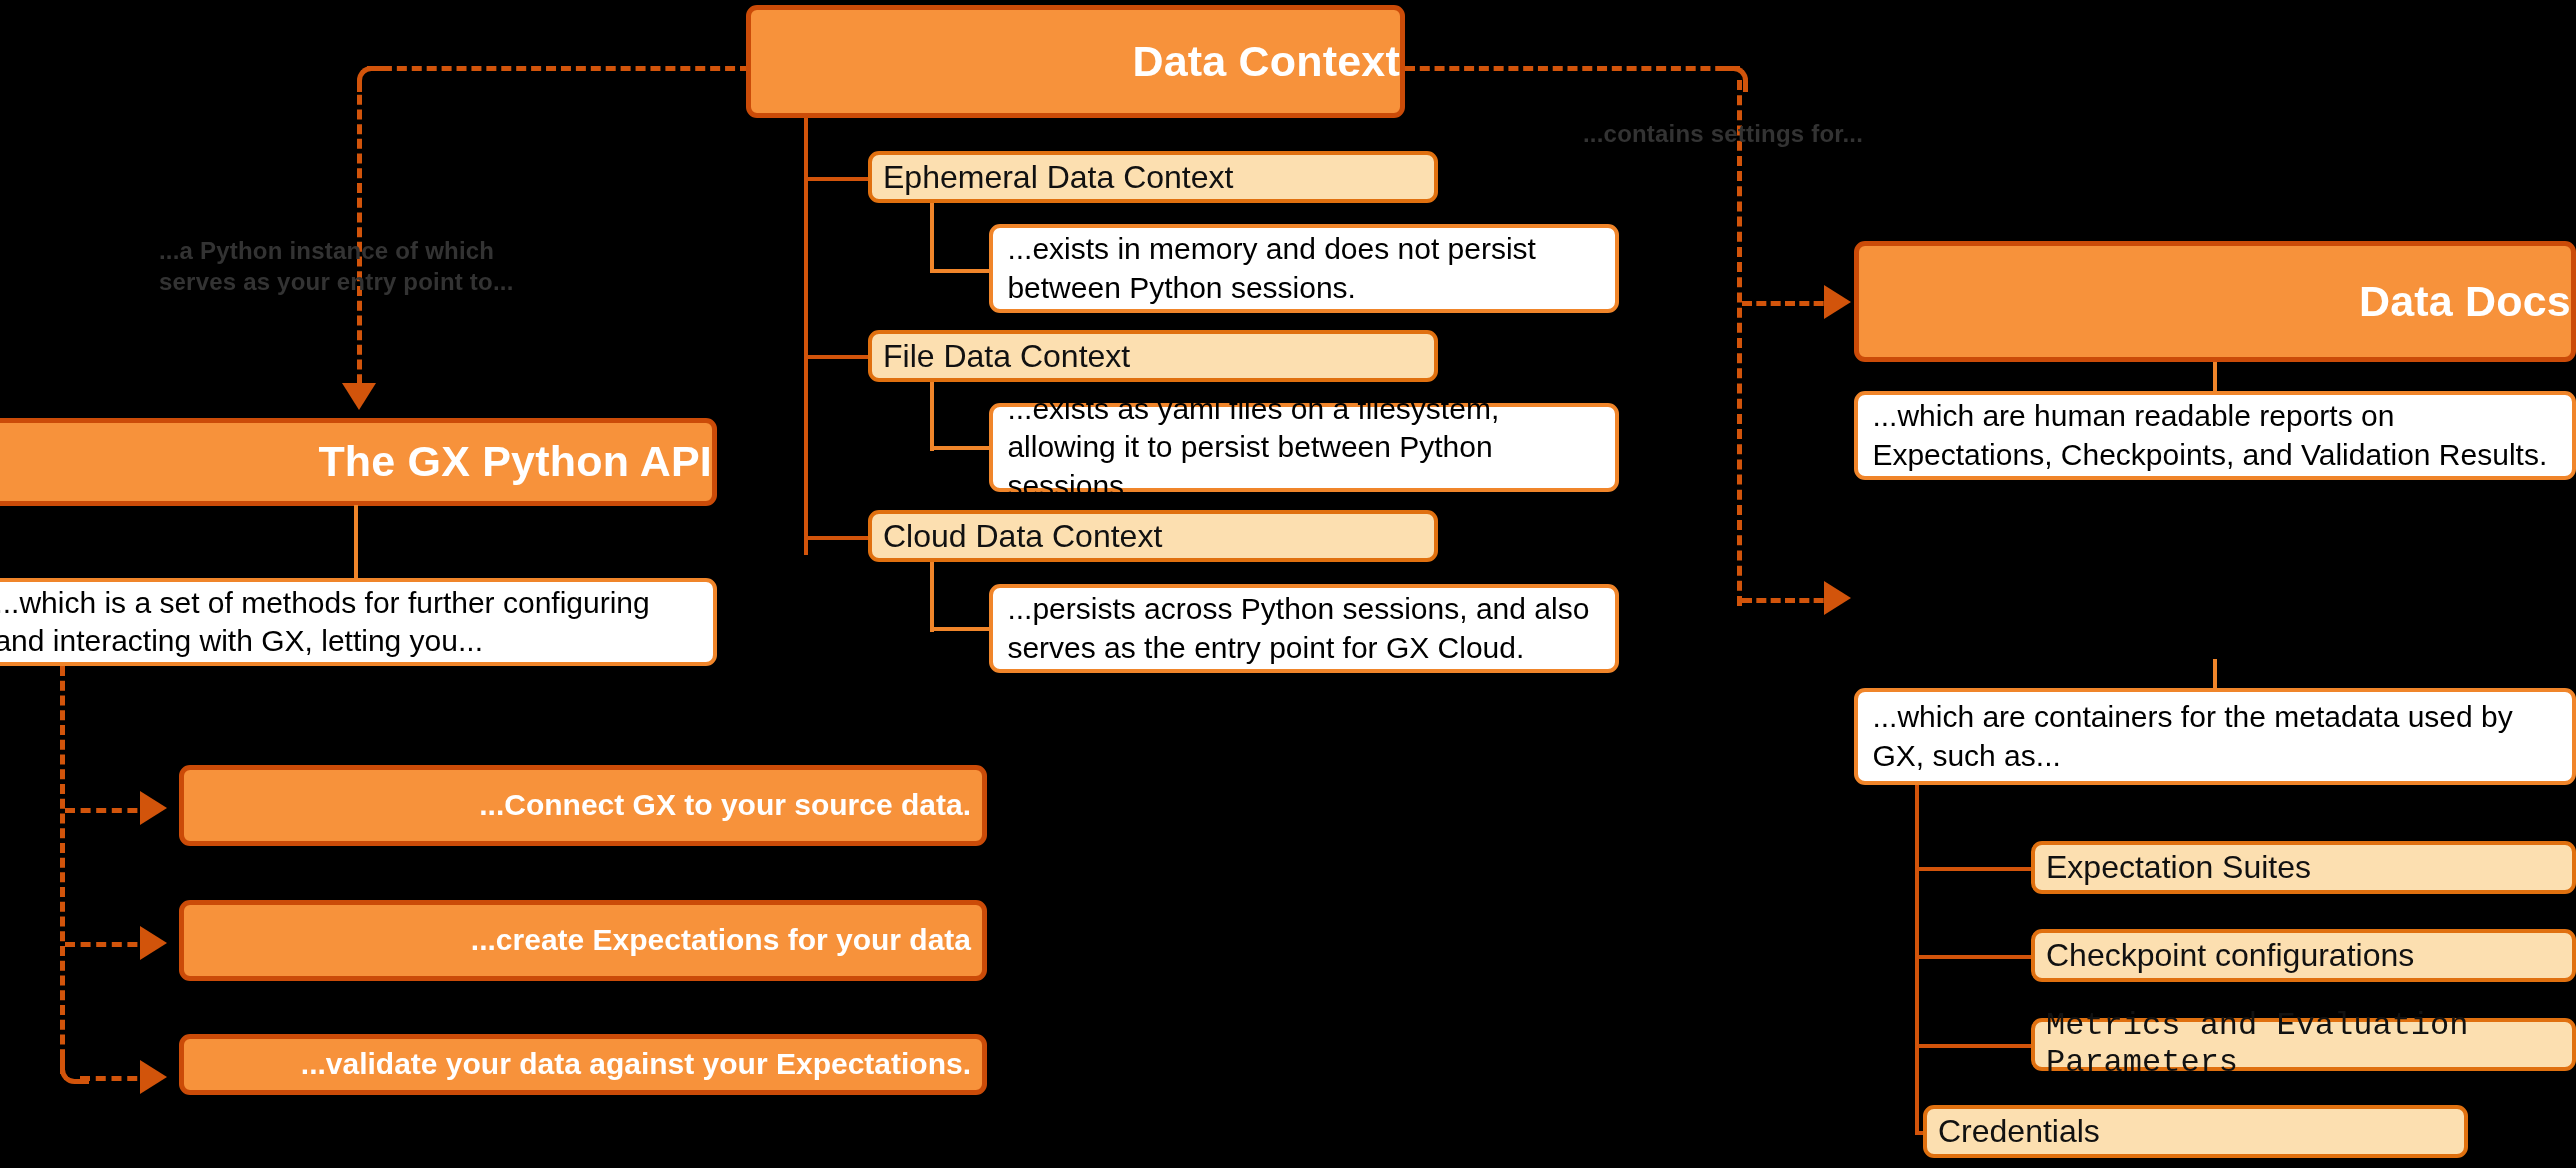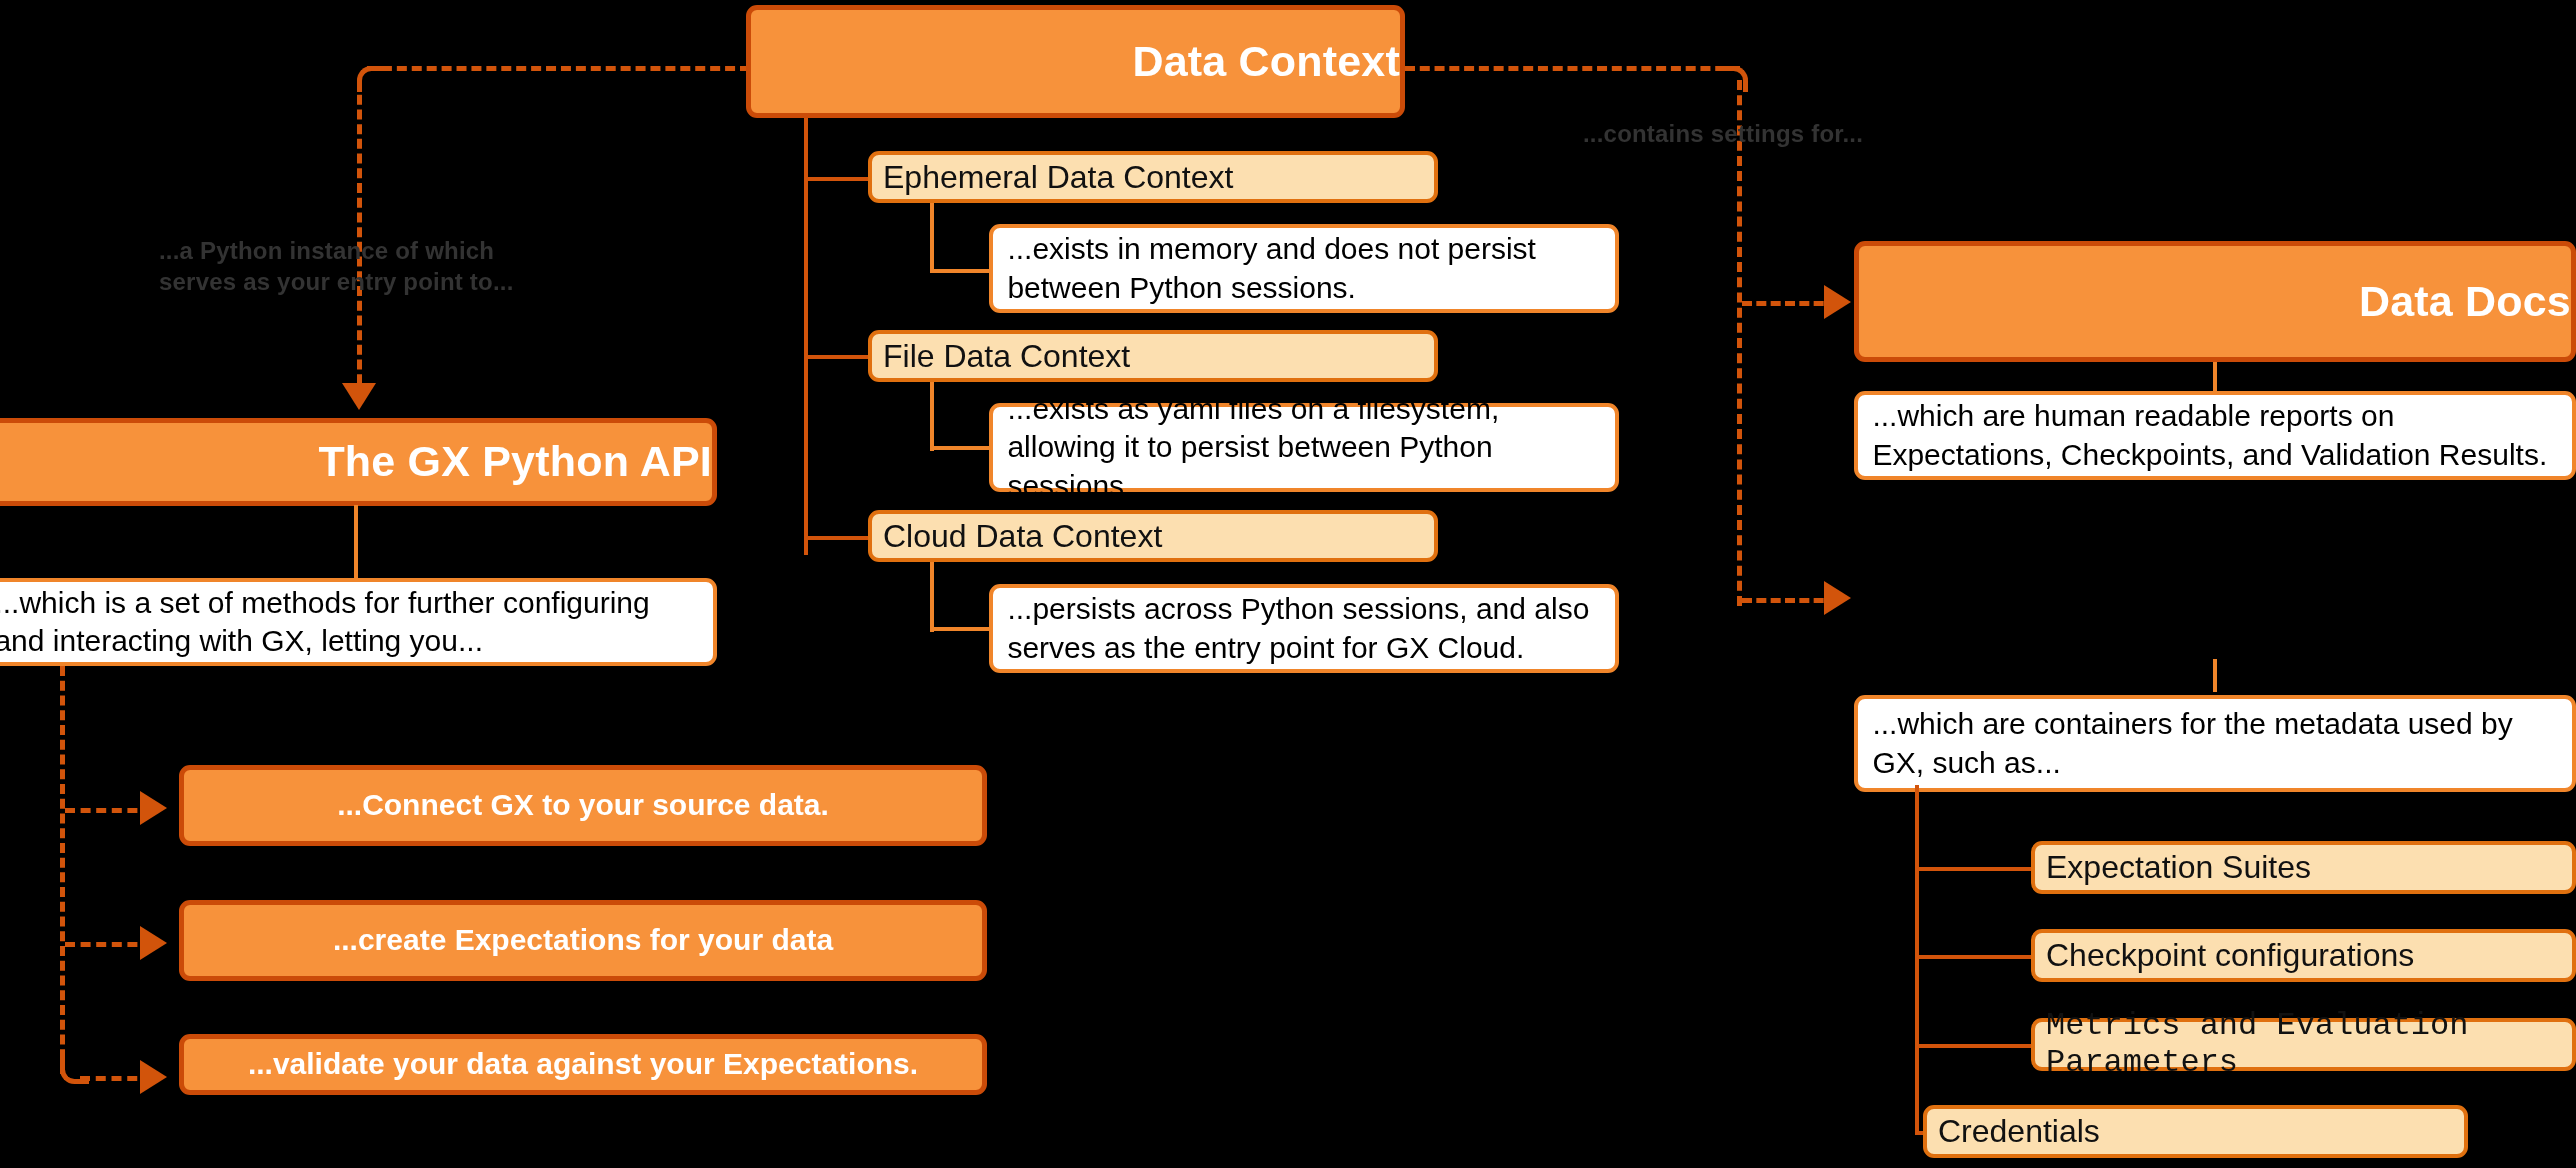--- a/index.html
+++ b/index.html
@@ -18,21 +18,21 @@
     background:#f7923b;border:5.6px solid #cb4b08;border-radius:11px;
     color:#ffffff;font-weight:bold;
   }
   .n-primary > span{text-align:right;font-size:43px;line-height:1.1;letter-spacing:0.2px;}
 
   
   .n-action{
     background:#f7923b;border:5.6px solid #cb4b08;border-radius:11px;
     color:#ffffff;font-weight:bold;
   }
-  .n-action > span{text-align:center;font-size:30px;line-height:1.15;padding:0 11px;}
+  .n-action > span{text-align:right;font-size:30px;line-height:1.15;padding:0 11px;}
 
   
   .n-sub{
     background:#fcdfb0;border:4px solid #e0700f;border-radius:11px;color:#111;
   }
   .n-sub > span{text-align:left;font-size:32px;line-height:1.15;padding:0 11px;}
 
   
   .n-desc{
     background:#ffffff;border:4px solid #f0852a;border-radius:11px;color:#000;
@@ -174,21 +174,21 @@
 
   <div class="node n-primary" style="left:1854px;top:241px;width:722px;height:121px;">
     <span>Data Docs</span>
   </div>
   <div class="ln ln-v ln-light" style="left:2213px;top:362px;height:33px;"></div>
   <div class="node n-desc" style="left:1854px;top:391px;width:722px;height:89px;">
     <span>...which are human readable reports on Expectations, Checkpoints, and Validation Results.</span>
   </div>
 
   <div class="ln ln-v ln-light" style="left:2213px;top:659px;height:33px;"></div>
-  <div class="node n-desc" style="left:1854px;top:688px;width:722px;height:97px;margin-top:7px;">
+  <div class="node n-desc" style="left:1854px;top:688px;width:722px;height:97px;">
     <span>...which are containers for the metadata used by GX, such as...</span>
   </div>
 
   <div class="ln ln-v" style="left:1915px;top:785px;height:346px;"></div>
   <div class="ln ln-h" style="left:1915px;top:867px;width:120px;"></div>
   <div class="ln ln-h" style="left:1915px;top:955px;width:120px;"></div>
   <div class="ln ln-h" style="left:1915px;top:1044px;width:120px;"></div>
   <div class="ln ln-h" style="left:1915px;top:1131px;width:120px;"></div>
 
   <div class="node n-sub" style="left:2031px;top:841px;width:545px;height:53px;">

